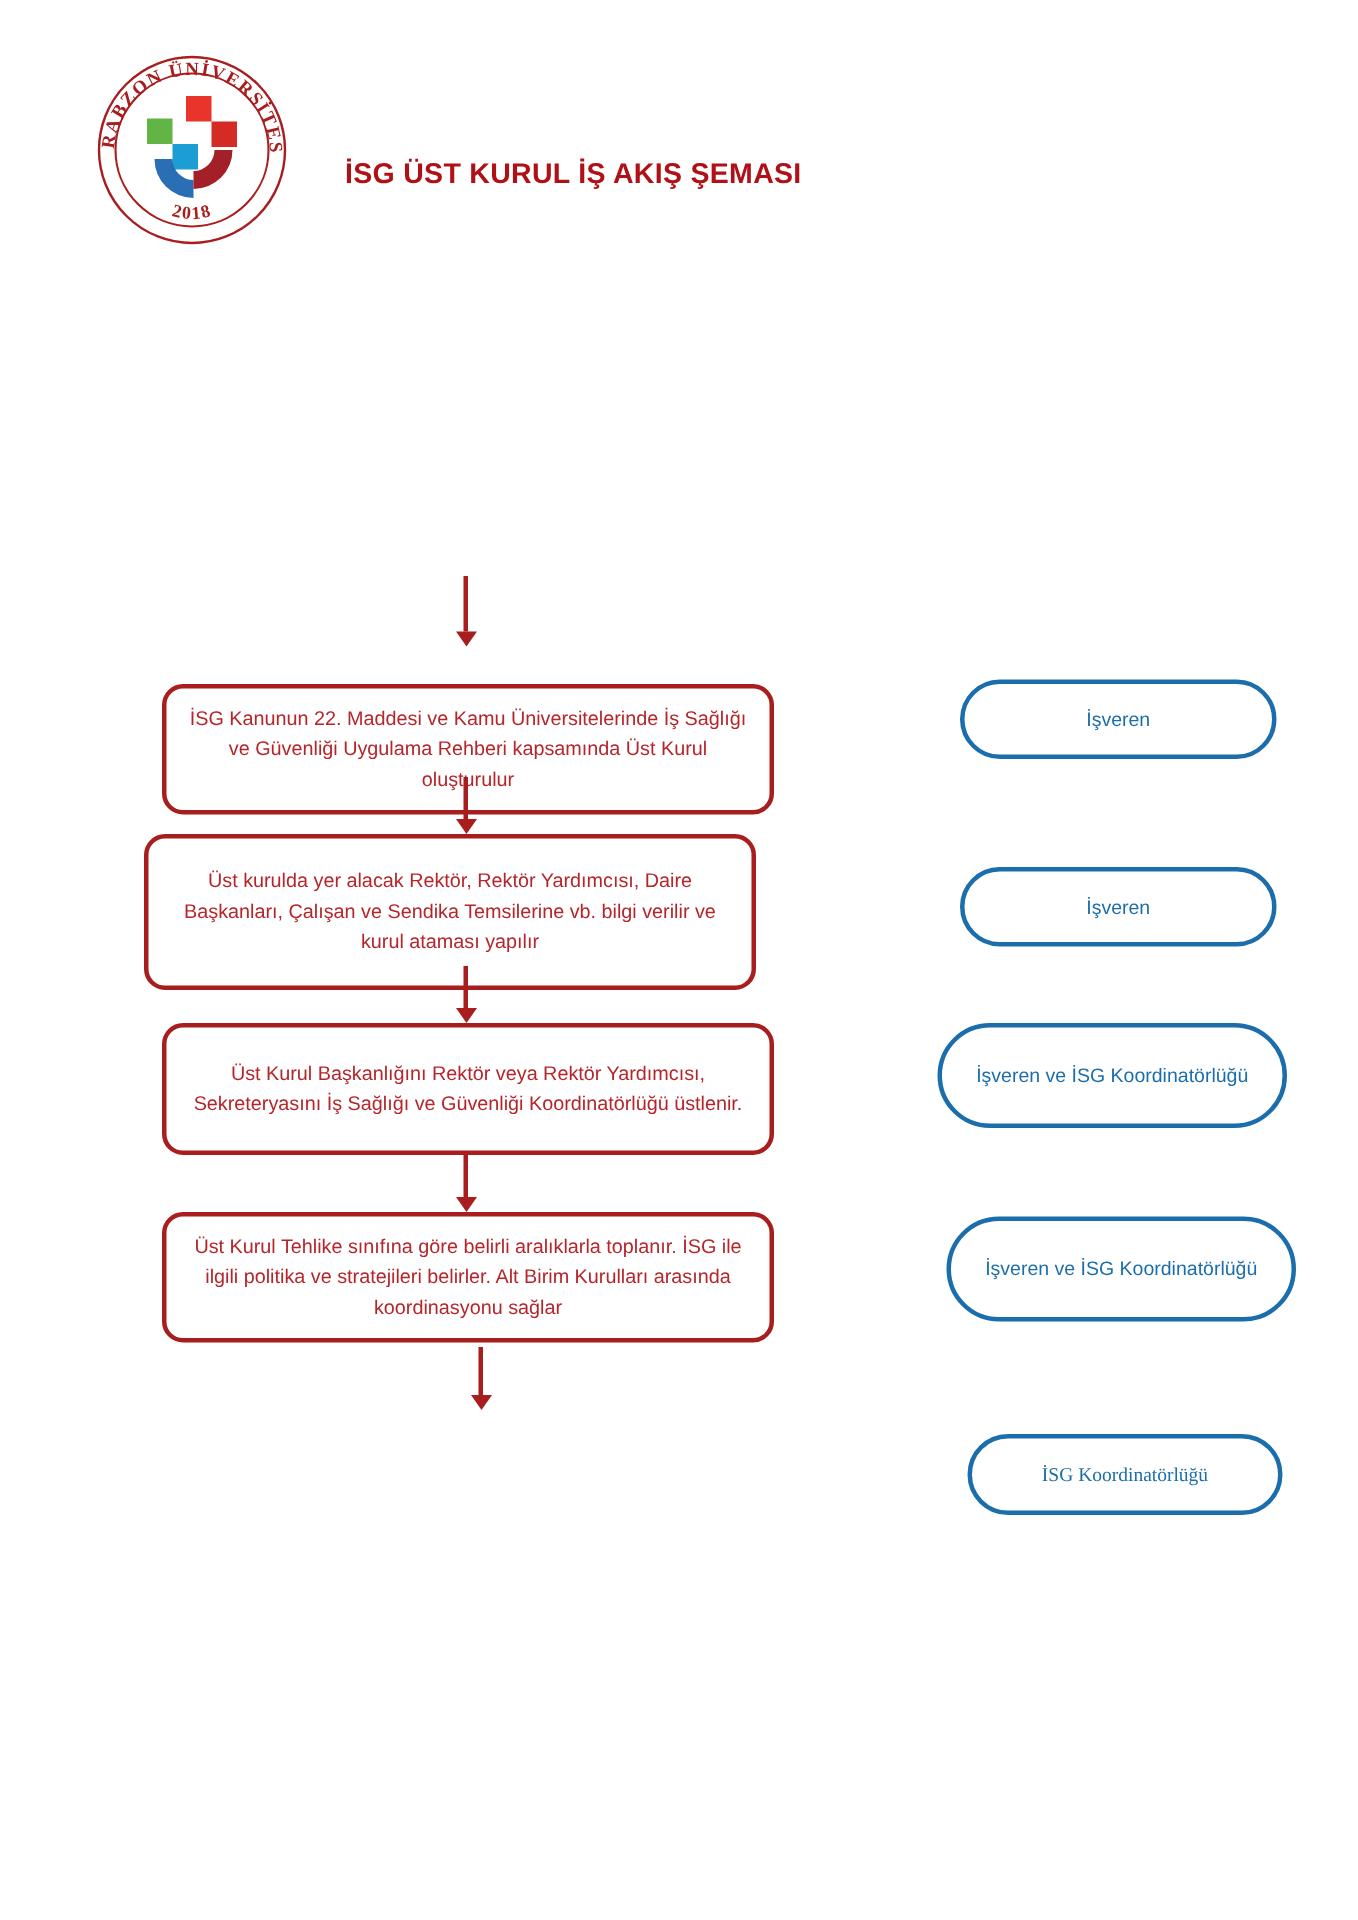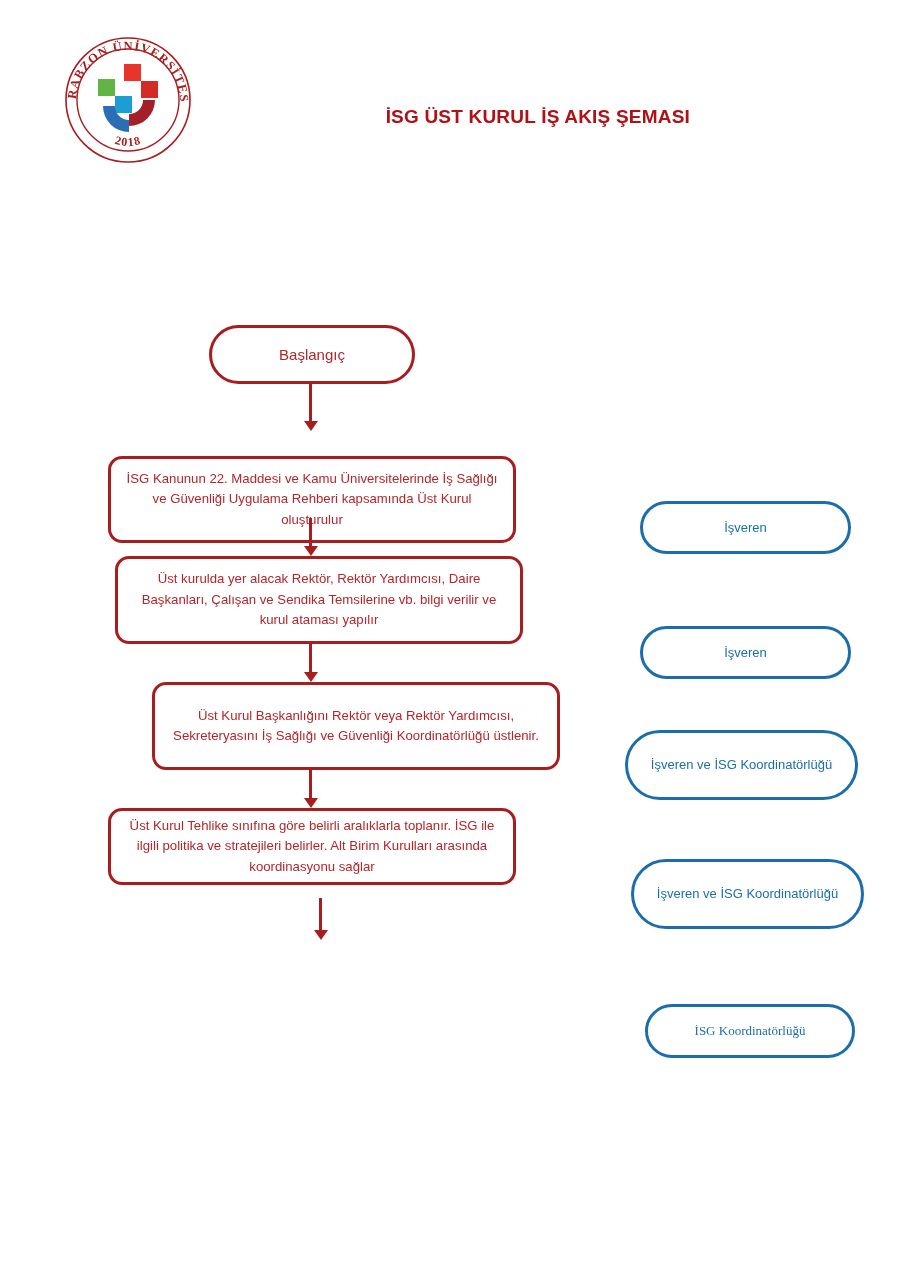--- a/index.html
+++ b/index.html
@@ -24,21 +24,21 @@
     left: 58px;
     top: 30px;
     width: 140px;
     height: 140px;
   }
   #title {
     position: absolute;
     left: 230px;
     top: 106px;
     width: 460px;
-    text-align: right;
+    text-align: left;
     font-size: 19px;
     font-weight: bold;
     color: #b01116;
     letter-spacing: 0.2px;
   }
 
   
   .node {
     position: absolute;
     box-sizing: border-box;
@@ -69,21 +69,20 @@
     background: #ffffff;
     color: #1b6eab;
     border-radius: 999px;
     display: flex;
     align-items: center;
     justify-content: center;
     text-align: center;
     font-size: 13px;
     line-height: 1.5;
     padding: 2px 16px;
-    margin-top: 48px;
   }
 
   
   .connector {
     position: absolute;
     width: 14px;
   }
   .connector .stem {
     position: absolute;
     left: 5px;
@@ -126,49 +125,48 @@
       <rect x="40" y="49" width="17" height="17" fill="#62b544"></rect>
       <rect x="57" y="66" width="17" height="17" fill="#1c9ed4"></rect>
 
       <path d="M 45,76 A 26,26 0 0 0 71,102 L 71,90 A 14,14 0 0 1 57,76 Z" fill="#2a6eb5"></path>
       <path d="M 97,70 A 26,26 0 0 1 71,96 L 71,84 A 14,14 0 0 0 85,70 Z" fill="#a42028"></path>
     </svg>
   </div>
 
   <div id="title">İSG ÜST KURUL İŞ AKIŞ ŞEMASI</div>
 
-  <div class="node terminator" style="left:209px; top:325px; width:206px; height:59px;">Başlangıç</div>
 
   <div class="connector" style="left:304px; top:384px; height:47px;">
     <div class="stem" style="height:37px;"></div>
     <div class="head" style="top:37px;"></div>
   </div>
 
   <div class="node process" style="left:108px; top:456px; width:408px; height:87px;">İSG Kanunun 22. Maddesi ve Kamu Üniversitelerinde İş Sağlığı ve Güvenliği Uygulama Rehberi kapsamında Üst Kurul oluşturulur</div>
 
   <div class="connector" style="left:304px; top:518px; height:38px;">
     <div class="stem" style="height:28px;"></div>
     <div class="head" style="top:28px;"></div>
   </div>
 
-  <div class="node process" style="left:115px; top:556px; width:408px; height:88px;">Üst kurulda yer alacak Rektör, Rektör Yardımcısı, Daire Başkanları, Çalışan ve Sendika Temsilerine vb. bilgi verilir ve kurul ataması yapılır</div>
+  <div class="node process" style="left:96px; top:556px; width:408px; height:104px;">Üst kurulda yer alacak Rektör, Rektör Yardımcısı, Daire Başkanları, Çalışan ve Sendika Temsilerine vb. bilgi verilir ve kurul ataması yapılır</div>
 
   <div class="connector" style="left:304px; top:644px; height:38px;">
     <div class="stem" style="height:28px;"></div>
     <div class="head" style="top:28px;"></div>
   </div>
 
-  <div class="node process" style="left:108px; top:682px; width:408px; height:88px;margin-left:44px;">Üst Kurul Başkanlığını Rektör veya Rektör Yardımcısı, Sekreteryasını İş Sağlığı ve Güvenliği Koordinatörlüğü üstlenir.</div>
+  <div class="node process" style="left:108px; top:682px; width:408px; height:88px;">Üst Kurul Başkanlığını Rektör veya Rektör Yardımcısı, Sekreteryasını İş Sağlığı ve Güvenliği Koordinatörlüğü üstlenir.</div>
 
   <div class="connector" style="left:304px; top:770px; height:38px;">
     <div class="stem" style="height:28px;"></div>
     <div class="head" style="top:28px;"></div>
   </div>
 
-  <div class="node process" style="left:108px; top:808px; width:408px; height:77px;">Üst Kurul Tehlike sınıfına göre belirli aralıklarla toplanır. İSG ile ilgili politika ve stratejileri belirler. Alt Birim Kurulları arasında koordinasyonu sağlar</div>
+  <div class="node process" style="left:108px; top:808px; width:408px; height:87px;">Üst Kurul Tehlike sınıfına göre belirli aralıklarla toplanır. İSG ile ilgili politika ve stratejileri belirler. Alt Birim Kurulları arasında koordinasyonu sağlar</div>
 
   <div class="connector" style="left:314px; top:898px; height:42px;">
     <div class="stem" style="height:32px;"></div>
     <div class="head" style="top:32px;"></div>
   </div>
 
 
   <div class="pill" style="left:640px; top:453px; width:211px; height:53px;">İşveren</div>
 
   <div class="pill" style="left:640px; top:578px; width:211px; height:53px;">İşveren</div>

